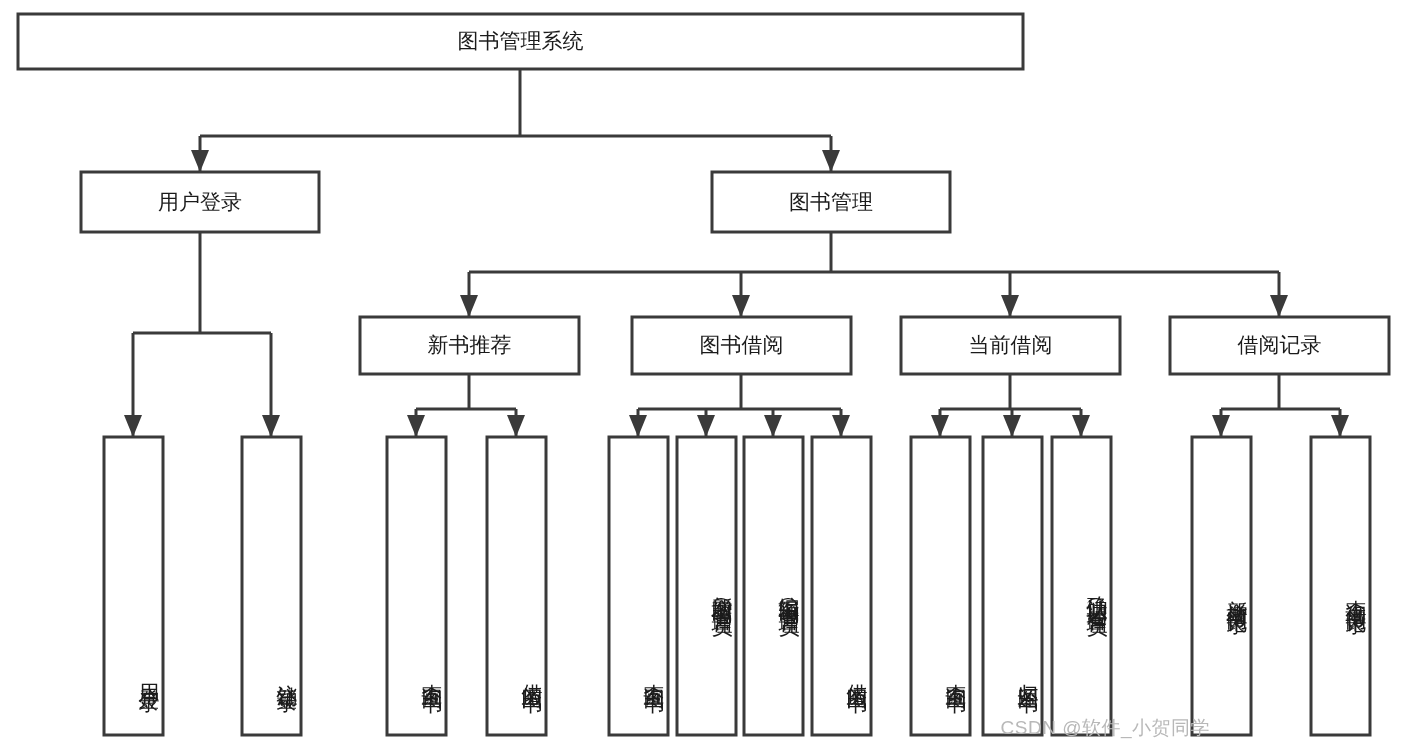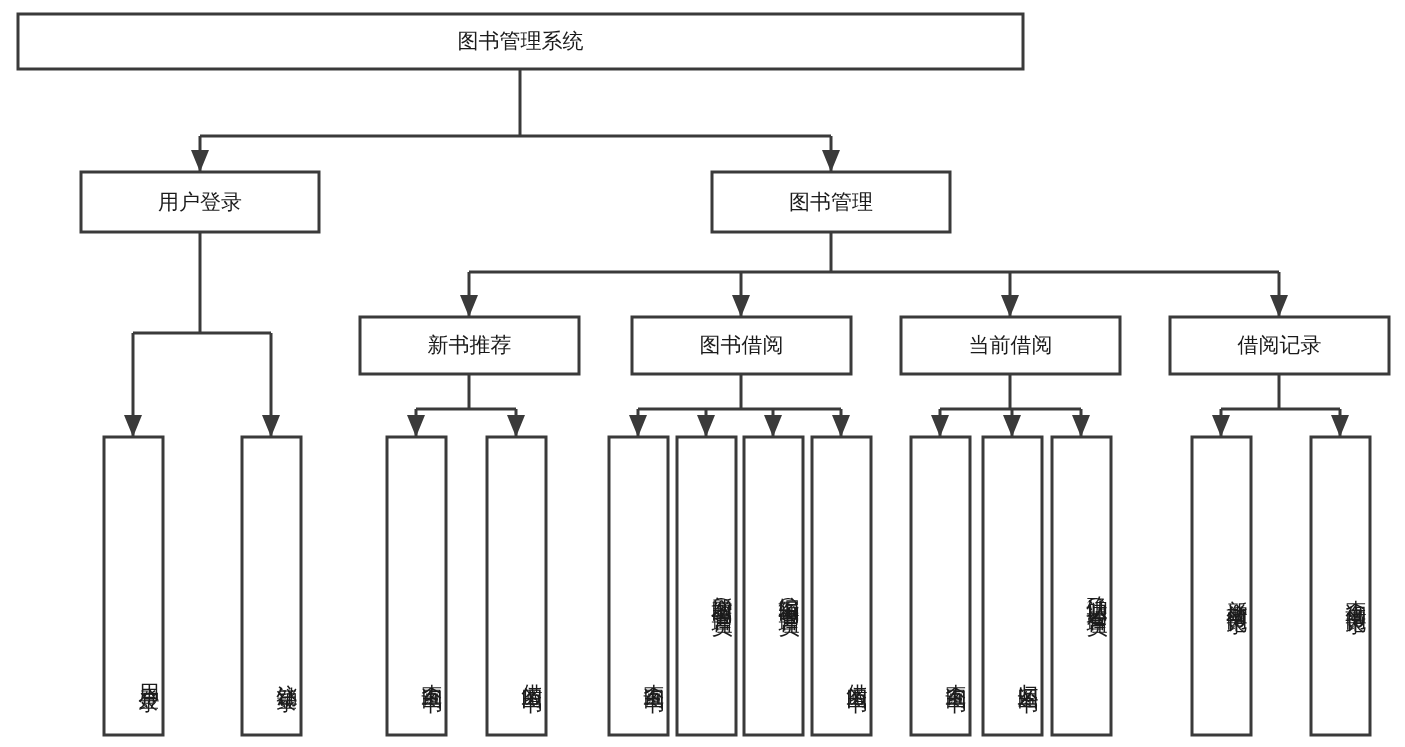--- a/index.html
+++ b/index.html
@@ -179,14 +179,15 @@
       <div class="leaf-label" style="left: 677px; top: 445px; width: 59px; height: 282px; padding-top: 6px;">新增图书（管理员）</div>
       <div class="leaf-label" style="left: 744px; top: 445px; width: 59px; height: 282px; padding-top: 6px;">编辑图书（管理员）</div>
       <div class="leaf-label" style="left: 812px; top: 445px; width: 59px; height: 282px; padding-top: 87px;">借阅图书</div>
       <div class="leaf-label" style="left: 911px; top: 445px; width: 59px; height: 282px; padding-top: 87px;">查询图书</div>
       <div class="leaf-label" style="left: 983px; top: 445px; width: 59px; height: 282px; padding-top: 87px;">归还图书</div>
       <div class="leaf-label" style="left: 1052px; top: 445px; width: 59px; height: 282px; padding-top: 6px;">确认归还（管理员）</div>
       <div class="leaf-label" style="left: 1192px; top: 445px; width: 59px; height: 282px; padding-top: 6px;">新增借阅记录</div>
       <div class="leaf-label" style="left: 1311px; top: 445px; width: 59px; height: 282px; padding-top: 6px;">查询借阅记录</div>
     </div>
 
+  <div class="watermark">CSDN @软件_小贺同学</div>
 
 </div>
 
 </body></html>

